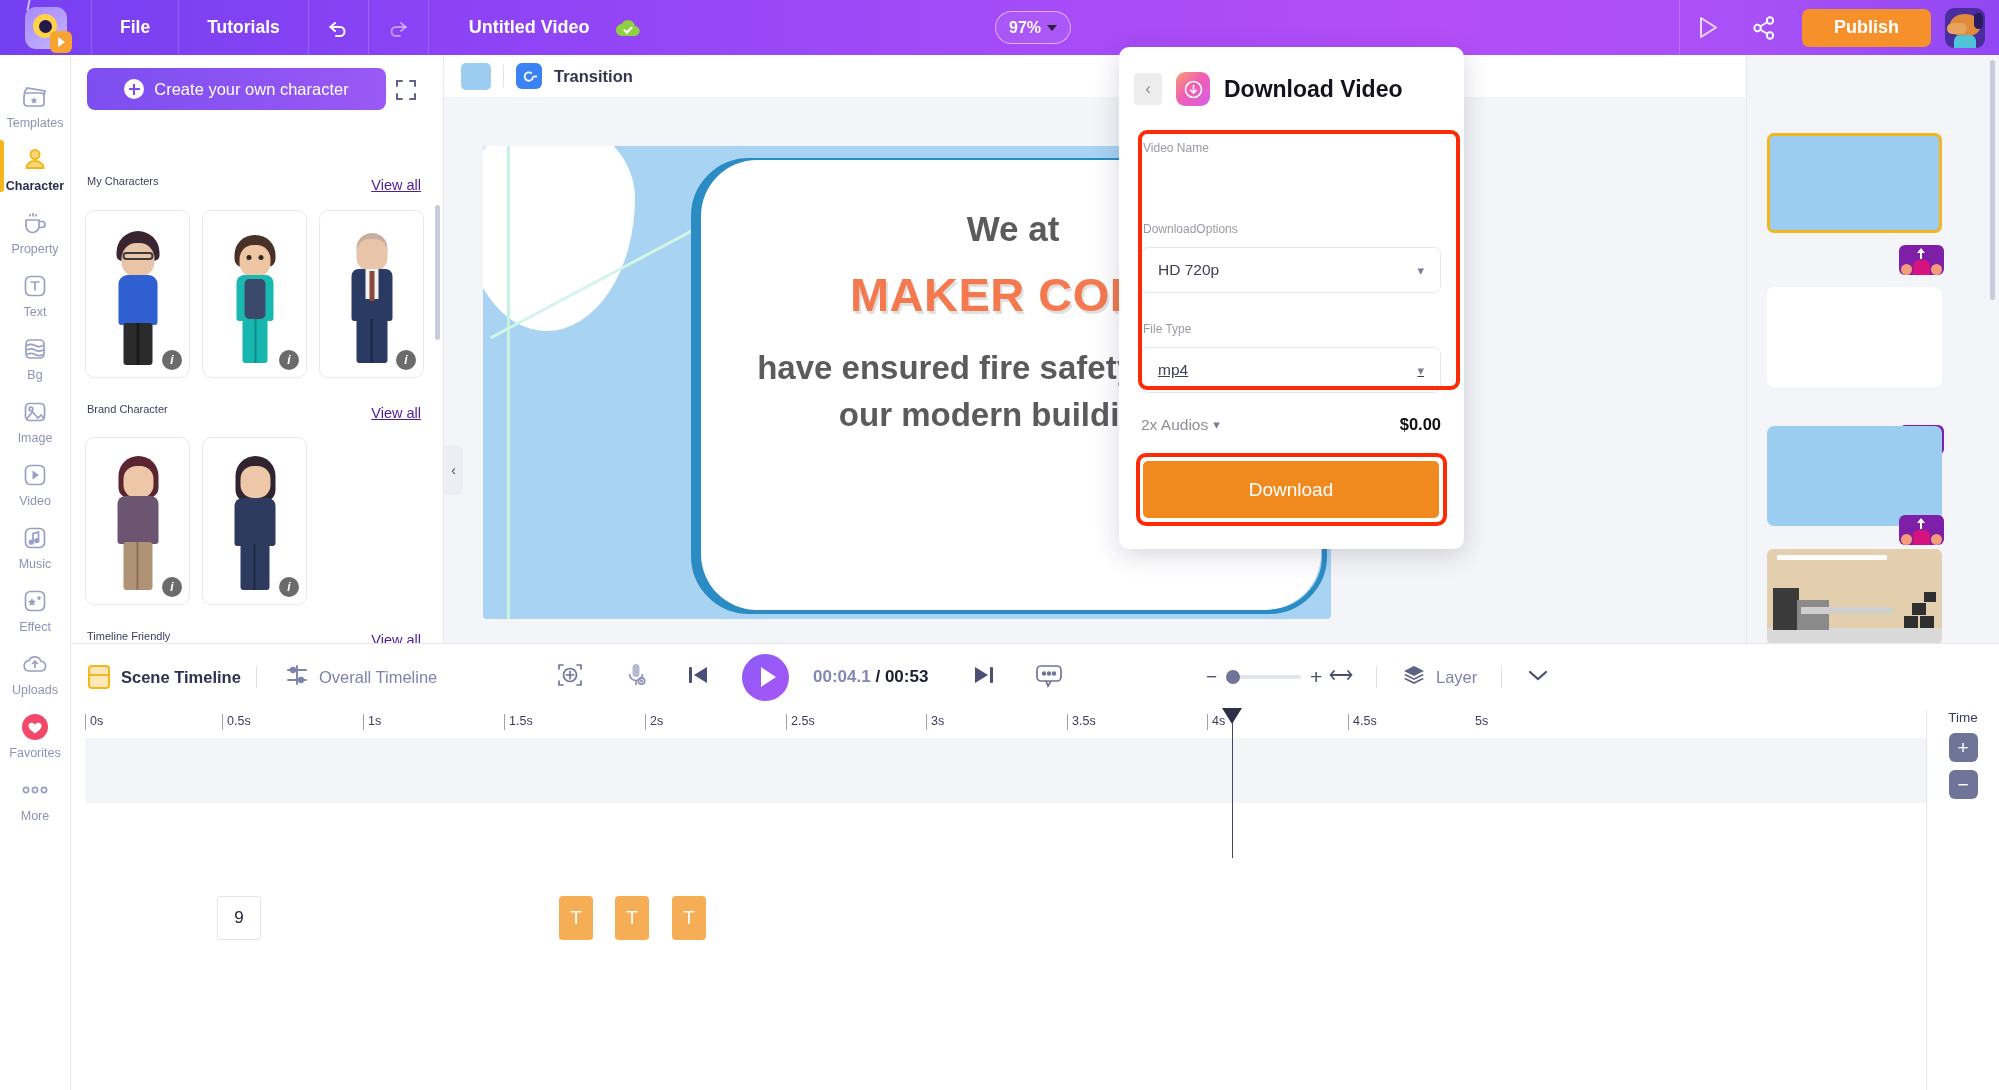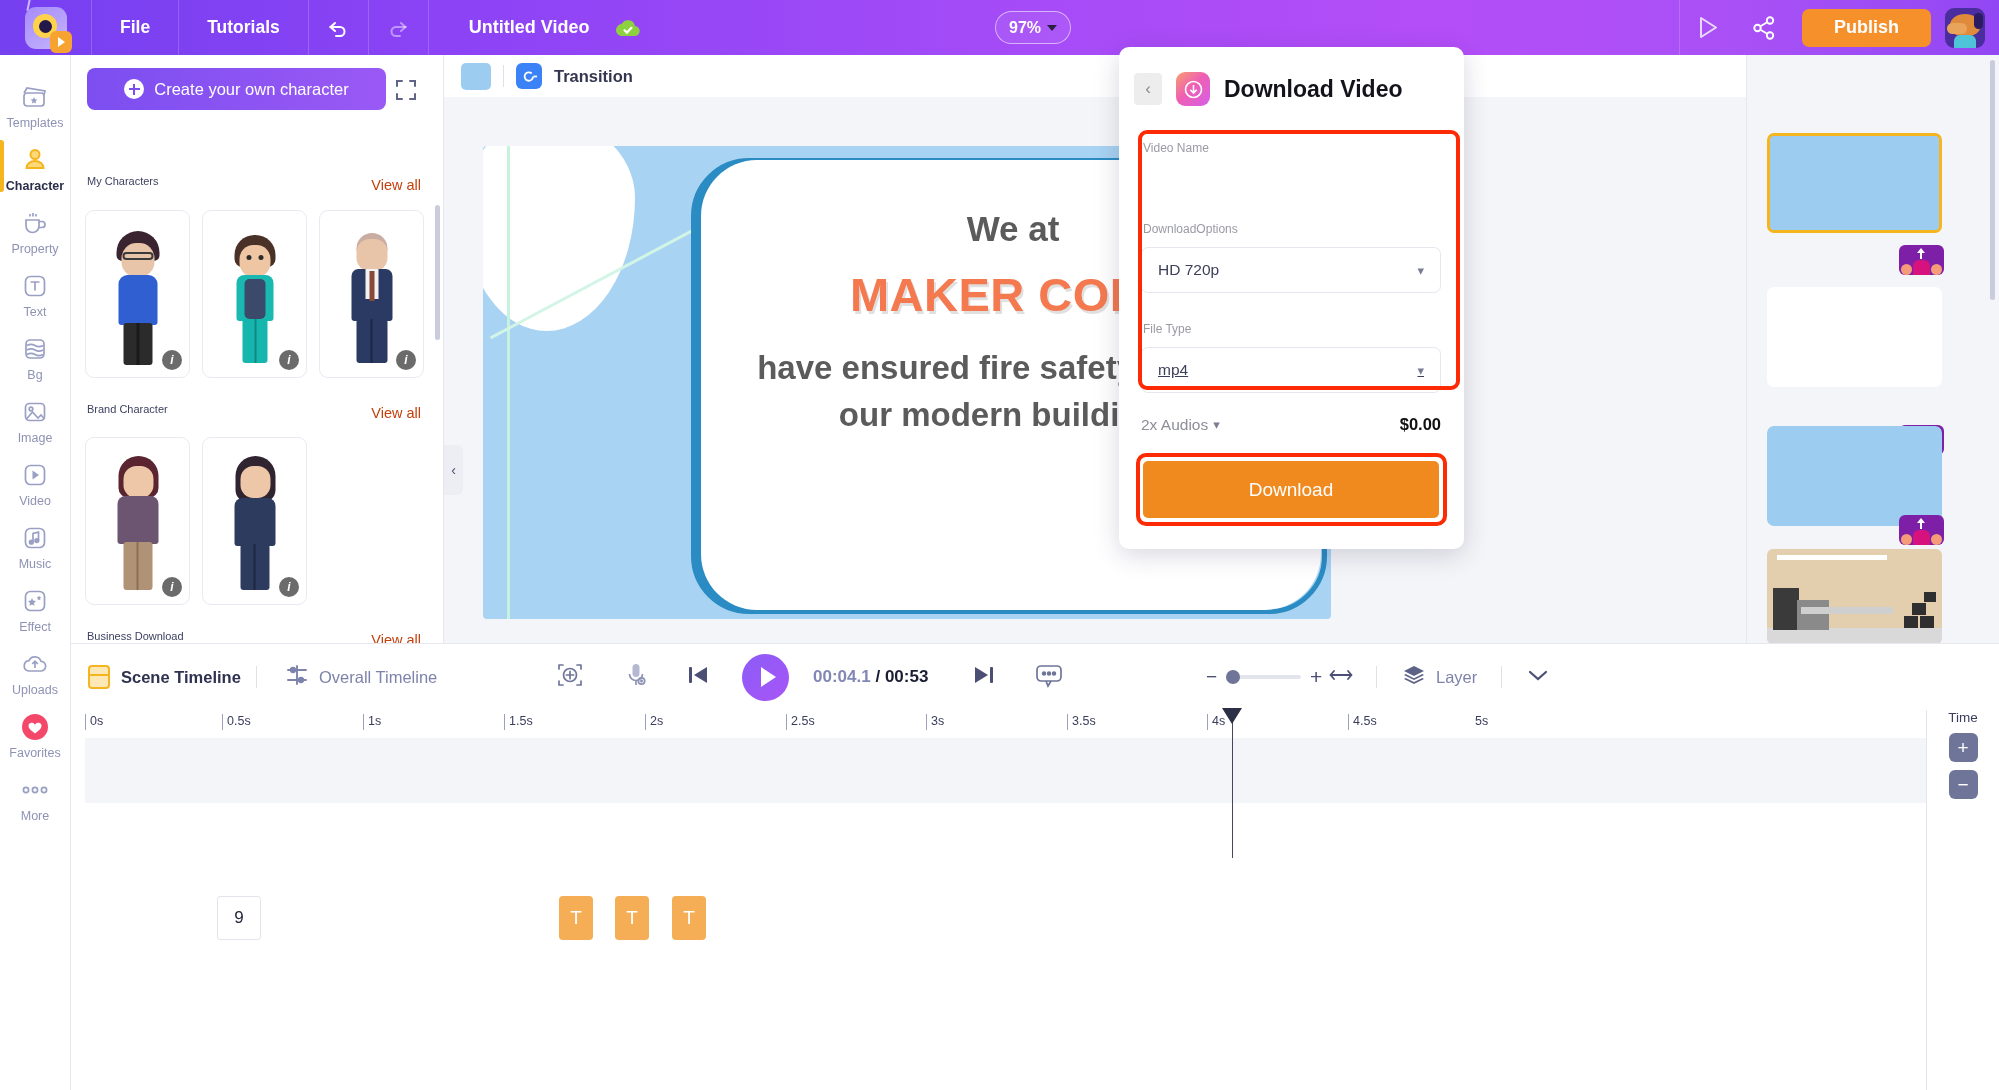--- a/index.html
+++ b/index.html
@@ -88,21 +88,21 @@
     display:flex; align-items:center; justify-content:center; gap:10px;
     font-size:16.5px; font-weight:500; cursor:pointer;
   }
   .plus-circle { width:20px;height:20px;border-radius:50%;background:#fff; position:relative; }
   .plus-circle:before,.plus-circle:after{content:"";position:absolute;background:#7c4ef0;}
   .plus-circle:before{left:4.5px;top:9px;width:11px;height:2.4px;}
   .plus-circle:after{left:8.8px;top:4.5px;width:2.4px;height:11px;}
   .expand-btn { position:absolute; right:20px; top:18px; width:34px;height:34px; cursor:pointer;
     display:flex;align-items:center;justify-content:center; }
   .sec-head { position:absolute; left:16px; font-size:11px; color:#3d4160; font-weight:500; }
-  .view-all { position:absolute; right:22px; font-size:14.5px; color:#c2410c; cursor:pointer; }
+  .view-all { position:absolute; right:22px; font-size:14.5px; color:#4c1d95; cursor:pointer;text-decoration:underline; }
   .card-row { position:absolute; left:14px; display:flex; gap:12px; }
   .char-card {
     width:105px; height:168px; border:1px solid #e9eaf1; border-radius:9px; background:#fff;
     position:relative; cursor:pointer; overflow:hidden;
   }
   .info-dot {
     position:absolute; right:7px; bottom:7px; width:20px;height:20px;border-radius:50%;
     background:#6b6b6b; color:#fff; font-size:12px; font-style:italic; font-weight:700;
     display:flex;align-items:center;justify-content:center;
   }
@@ -497,21 +497,21 @@
             <div style="position:absolute;left:38px;top:20px;width:30px;height:32px;background:#edc7a8;border-radius:13px;"></div>
             <div style="position:absolute;left:32px;top:52px;width:41px;height:48px;background:#2d3c5e;border-radius:8px 8px 3px 3px;"></div>
             <div style="position:absolute;left:38px;top:98px;width:29px;height:46px;background:#2d3c5e;border-radius:3px;"></div>
             <div style="position:absolute;left:51px;top:98px;width:2px;height:46px;background:#1c2842;"></div>
           </div>
         </div>
         <div class="info-dot">i</div>
       </div>
     </div>
 
-    <div class="sec-head" style="top:575px">Business Download</div>
+    <div class="sec-head" style="top:575px">Timeline Friendly</div>
     <div class="view-all" style="top:577px">View all</div>
 
     <div class="pscroll"></div>
   </div>
 
   <div class="canvas-wrap">
     <div class="canvas-top">
       <div class="scene-swatch"></div>
       <div class="vdiv"></div>
       <div class="trans-ic">

